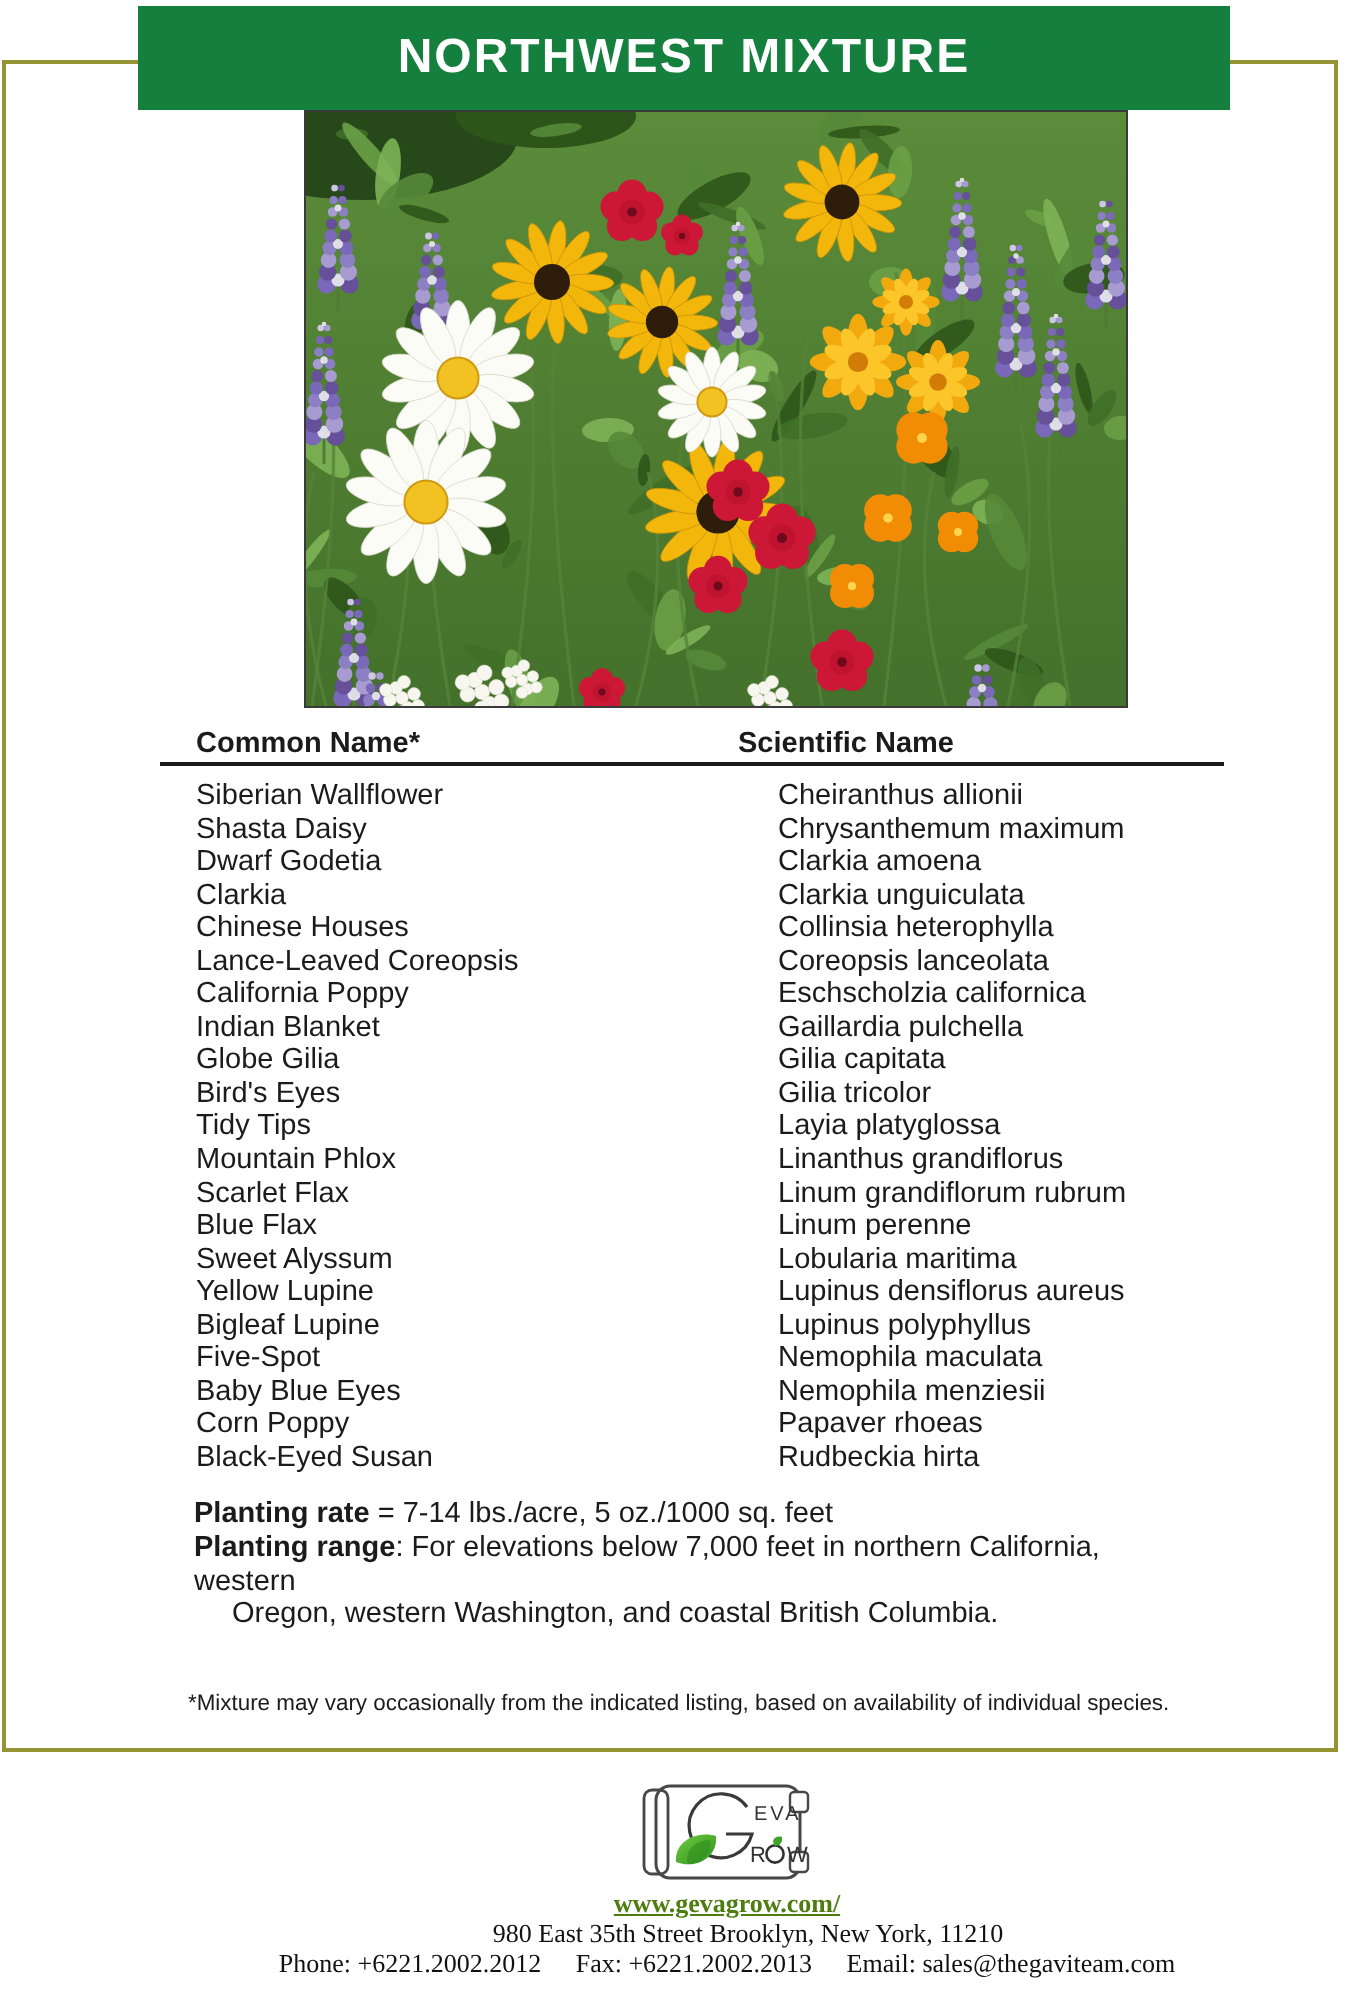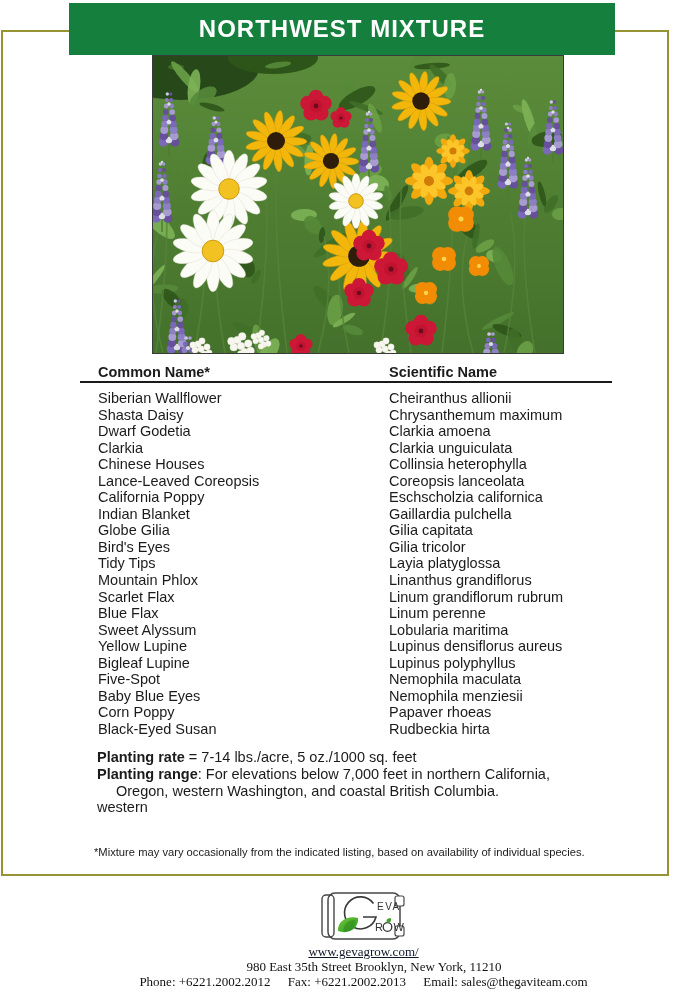--- a/index.html
+++ b/index.html
@@ -16,36 +16,36 @@
     display:flex;align-items:center;justify-content:center;z-index:2;
     color:#ffffff;font-weight:bold;font-size:24px;letter-spacing:1px;
   }
   .photo{
     position:absolute;left:152px;top:55px;width:410px;height:297px;
     border:1px solid #3a3a3a;z-index:2;background:#4a7830;
   }
   .photo svg{display:block;}
   .col-head{position:absolute;top:364px;font-size:14.5px;font-weight:bold;z-index:2;white-space:nowrap;}
   .col-head.common{left:98px;}
-  .col-head.sci{left:389px;}
+  .col-head.sci{left:369px;}
   .header-rule{position:absolute;left:80px;top:381px;width:532px;height:2px;background:#1a1a1a;z-index:2;}
   .rows{position:absolute;left:98px;top:390px;font-size:14.5px;z-index:2;}
   .row{height:16.55px;line-height:16.55px;white-space:nowrap;}
   .row .common{display:inline-block;width:291px;}
   .planting{position:absolute;left:97px;top:749px;font-size:14.5px;z-index:2;}
   .p-line{line-height:16.8px;white-space:nowrap;}
   .p-line b{font-weight:bold;}
   .disclaimer{position:absolute;left:94px;top:846px;font-size:11.2px;z-index:2;white-space:nowrap;}
   .footer{
     position:absolute;left:0;top:886px;width:679px;text-align:center;z-index:2;
     font-family:"Liberation Serif", serif;font-size:13px;color:#111111;margin-left:24px;
   }
   .footer .logo{margin:4px auto 2px auto;width:92px;height:52px;}
   .footer .website{margin-top:2px;line-height:15px;}
-  .footer .website a{color:#0f172a;text-decoration:underline;cursor:pointer;}
+  .footer .website a{color:#4d7c0f;text-decoration:underline;cursor:pointer;font-weight:bold;}
   .footer .address{line-height:15px;padding-left:21px;}
   .footer .contact{line-height:15px;}
   .footer .contact span{margin:0 7px;}
 </style>
 </head>
 <body>
 
 <div class="page-border"></div>
 
 <div class="banner">
@@ -756,22 +756,22 @@
     <div class="row"><span class="common">Bigleaf Lupine</span><span class="sci">Lupinus polyphyllus</span></div>
     <div class="row"><span class="common">Five-Spot</span><span class="sci">Nemophila maculata</span></div>
     <div class="row"><span class="common">Baby Blue Eyes</span><span class="sci">Nemophila menziesii</span></div>
     <div class="row"><span class="common">Corn Poppy</span><span class="sci">Papaver rhoeas</span></div>
     <div class="row"><span class="common">Black-Eyed Susan</span><span class="sci">Rudbeckia hirta</span></div>
   </div>
 
 <div class="planting">
     <div class="p-line"><b>Planting rate</b><span> = 7-14 lbs./acre, 5 oz./1000 sq. feet</span></div>
     <div class="p-line"><b>Planting range</b><span>: For elevations below 7,000 feet in northern California,</span></div>
+    <div class="p-line"><span>western</span></div>
     <div class="p-line" style="padding-left: 19px;"><span>Oregon, western Washington, and coastal British Columbia.</span></div>
-    <div class="p-line"><span>western</span></div>
   </div>
 
 <div class="disclaimer">*Mixture may vary occasionally from the indicated listing, based on availability of individual species.</div>
 
 <div class="footer">
   <div class="logo">
     <svg width="92" height="52" viewBox="0 0 92 52">
       <rect x="4" y="5" width="12" height="42" rx="4" fill="none" stroke="#474747" stroke-width="1.4"></rect>
       <rect x="10" y="3" width="72" height="46" rx="7" fill="none" stroke="#474747" stroke-width="1.5"></rect>
       <rect x="77" y="6" width="9" height="10" rx="2" fill="#ffffff" stroke="#474747" stroke-width="1.2"></rect>

